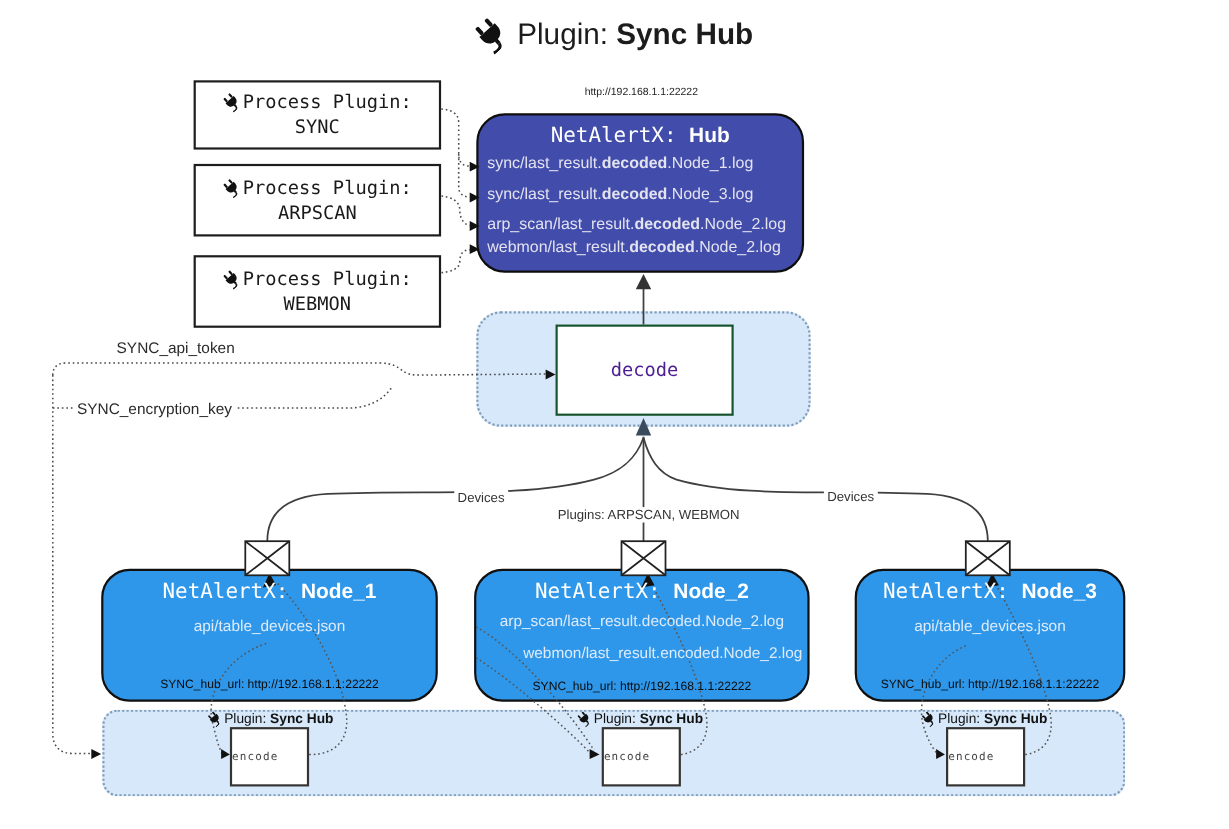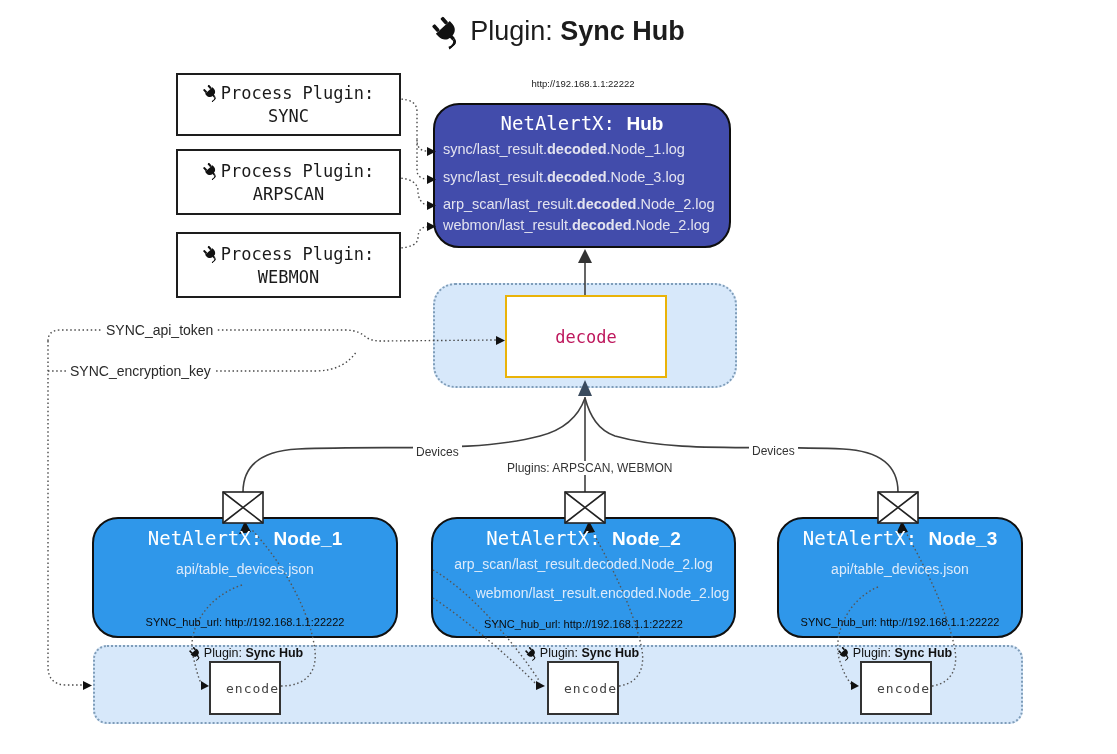--- a/index.html
+++ b/index.html
@@ -31,23 +31,23 @@
   .hub-title{left:433px;top:112px;width:298px;text-align:center;z-index:3;color:#fff;
              font-family:"DejaVu Sans Mono",monospace;font-size:19px;}
   .hub-title .bold,.node-title .bold{font-weight:700;font-family:"Liberation Sans",sans-serif;}
   .hub-line{left:443px;width:288px;color:#e3e3ef;font-size:14.5px;z-index:3;white-space:nowrap;}
   .hub-line .b{font-weight:700;}
 
   
   .band{background:var(--band-fill,#d7e8fa);border:2px dotted var(--band-border,#7f9db9);
         box-sizing:border-box;z-index:1;}
   .band-decode{left:433px;top:283px;width:304px;height:105px;border-radius:22px;}
-  .decode-box{left:505px;top:295px;width:162px;height:83px;background:#fff;border:2px solid #eab308;
+  .decode-box{left:505px;top:295px;width:162px;height:83px;background:#fff;border:2px solid #14532d;
               box-sizing:border-box;z-index:1;display:flex;align-items:center;justify-content:center;
-              font-family:"DejaVu Sans Mono",monospace;font-size:17px;color:#be185d;}
+              font-family:"DejaVu Sans Mono",monospace;font-size:17px;color:#4c1d95;}
 
   
   .key-label{background:#fff;padding:0 3px;font-size:14px;color:#2a2a2a;z-index:3;white-space:nowrap;}
 
   
   .edge-label{background:#fff;padding:0 3px;font-size:12px;color:#333;z-index:3;white-space:nowrap;}
 
   
   .node-box{top:517px;height:121px;background:var(--node-fill,#2f97ea);border:2px solid #101010;
             border-radius:26px;z-index:1;box-sizing:border-box;}
@@ -55,22 +55,22 @@
               font-family:"DejaVu Sans Mono",monospace;font-size:19px;white-space:nowrap;}
   .node-file{text-align:center;color:#ddebfb;font-size:14px;z-index:3;white-space:nowrap;}
   .node-url{text-align:center;color:#0b0b0b;font-size:11px;z-index:3;white-space:nowrap;}
 
   
   .band-bottom{left:93px;top:645px;width:930px;height:79px;border-radius:14px;}
   .bp-label{top:646px;display:flex;align-items:center;justify-content:center;font-size:12.5px;
             color:#111;z-index:3;white-space:nowrap;}
   .bp-label .bold{font-weight:700;}
   .encode-box{top:661px;width:72px;height:54px;background:#fff;border:2px solid #333;box-sizing:border-box;
-              display:flex;align-items:center;justify-content:flex-end;z-index:1;
-              font-family:"DejaVu Sans Mono",monospace;font-size:13px;letter-spacing:1px;color:#444;}
+              display:flex;align-items:center;justify-content:flex-start;z-index:1;
+              font-family:"DejaVu Sans Mono",monospace;font-size:10px;letter-spacing:1px;color:#444;}
 </style>
 </head>
 <body>
 
 <div class="stage">
 
   <svg width="0" height="0" style="position:absolute">
     <symbol id="sym-plug" viewBox="0 0 24 24">
       <rect x="6" y="0.5" width="3" height="6.5" rx="1"></rect>
       <rect x="15" y="0.5" width="3" height="6.5" rx="1"></rect>
@@ -179,21 +179,21 @@
   <div class="abs hub-line" style="top:141px;"><span>sync/last_result.</span><span class="b">decoded</span><span>.Node_1.log</span></div>
   <div class="abs hub-line" style="top:169px;"><span>sync/last_result.</span><span class="b">decoded</span><span>.Node_3.log</span></div>
   <div class="abs hub-line" style="top:196px;"><span>arp_scan/last_result.</span><span class="b">decoded</span><span>.Node_2.log</span></div>
   <div class="abs hub-line" style="top:217px;"><span>webmon/last_result.</span><span class="b">decoded</span><span>.Node_2.log</span></div>
 
   <div class="abs band band-decode"></div>
   <div class="abs decode-box">
       <span>decode</span>
     </div>
 
-  <span class="abs key-label" style="left:103px;top:322px;">SYNC_api_token</span>
+  <span class="abs key-label" style="left:103px;top:308px;">SYNC_api_token</span>
   <span class="abs key-label" style="left:67px;top:363px;">SYNC_encryption_key</span>
 
   <span class="abs edge-label" style="left:413px;top:445px;">Devices</span>
   <span class="abs edge-label" style="left:749px;top:444px;">Devices</span>
   <span class="abs edge-label" style="left:504px;top:461px;">Plugins: ARPSCAN, WEBMON</span>
 
   <div class="abs node-box" style="left:92px;width:306px;"></div>
   <div class="abs node-title" style="left:92px;width:306px;"><span>NetAlertX:</span> <span class="bold">Node_1</span></div>
   <div class="abs node-file" style="left:92px;width:306px;top:561px;">api/table_devices.json</div>
   <div class="abs node-url" style="left:92px;width:306px;top:616px;">SYNC_hub_url: http://192.168.1.1:22222</div>

